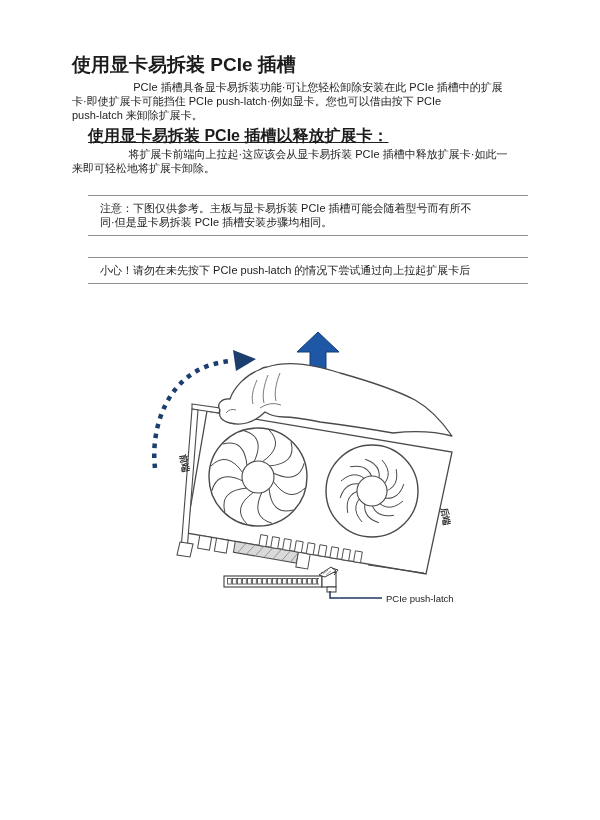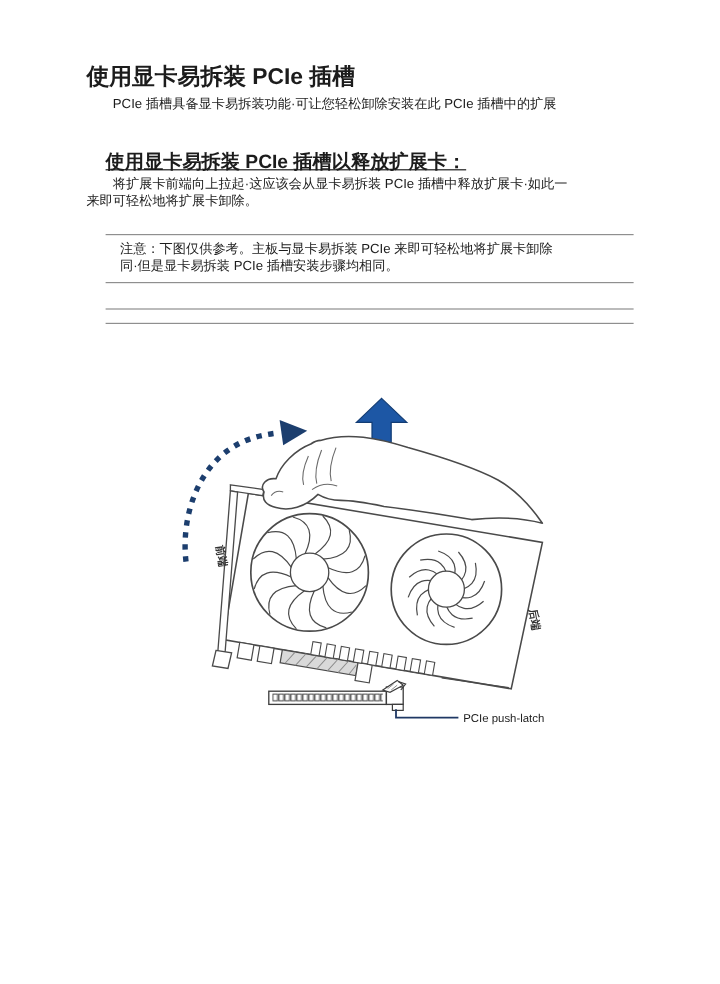--- a/index.html
+++ b/index.html
@@ -13,21 +13,21 @@
     margin:0 auto;
   }
   .abs{position:absolute;}
   .doc-title{
     left:72px;top:56px;
     font-size:19px;font-weight:bold;line-height:18px;
     white-space:nowrap;
   }
   .para{font-size:11px;line-height:14px;}
   .para .line{white-space:nowrap;}
-  .para .indent{padding-left:22px;}
+  .para .indent{padding-left:22px;text-align:center;}
   .intro{left:72px;top:80px;width:470px;}
   .subhead{
     left:88px;top:129px;
     font-size:16px;font-weight:bold;line-height:14px;
     text-decoration:underline;white-space:nowrap;
   }
   .step{left:72px;top:147px;width:470px;}
   .callout{
     left:88px;width:440px;
     border-top:1px solid #8f8f8f;
@@ -42,35 +42,38 @@
 </style>
 </head>
 <body>
 
 <div class="page">
 
   <div class="abs doc-title">使用显卡易拆装 PCIe 插槽</div>
 
   <div class="abs para intro">
     <div class="line indent">PCIe 插槽具备显卡易拆装功能·可让您轻松卸除安装在此 PCIe 插槽中的扩展</div>
+    <div class="line">卡·即使扩展卡可能挡住 PCIe push-latch·例如显卡。您也可以借由按下 PCIe</div>
+    <div class="line">push-latch 来卸除扩展卡。</div>
   </div>
 
   <div class="abs subhead">使用显卡易拆装 PCIe 插槽以释放扩展卡：</div>
 
   <div class="abs para step">
     <div class="line indent">将扩展卡前端向上拉起·这应该会从显卡易拆装 PCIe 插槽中释放扩展卡·如此一</div>
     <div class="line">来即可轻松地将扩展卡卸除。</div>
   </div>
 
   <div class="abs para callout note-box">
-    <div class="line">注意：下图仅供参考。主板与显卡易拆装 PCIe 来即可轻松地将扩展卡卸除</div>
+    <div class="line">注意：下图仅供参考。主板与显卡易拆装 PCIe 插槽可能会随着型号而有所不</div>
     <div class="line">同·但是显卡易拆装 PCIe 插槽安装步骤均相同。</div>
   </div>
 
   <div class="abs para callout caution-box">
+    <div class="line">小心！请勿在未先按下 PCIe push-latch 的情况下尝试通过向上拉起扩展卡后</div>
   </div>
 
   <div class="abs figure">
     <svg width="410" height="290" viewBox="0 0 410 290">
       <defs>
         <path id="b1" d="M 132,137 Q 155,121 139,105" fill="none" stroke="#4a4a4a" stroke-width="1"></path>
         <path id="b2" d="M 246,152 Q 267,138 252,121" fill="none" stroke="#4a4a4a" stroke-width="1"></path>
         <pattern id="comb" x="97" y="253" width="5" height="6.5" patternUnits="userSpaceOnUse">
           <rect x="0.5" y="0.4" width="3.8" height="5.6" fill="#ffffff" stroke="#3d3d3d" stroke-width="0.8"></rect>
         </pattern>

